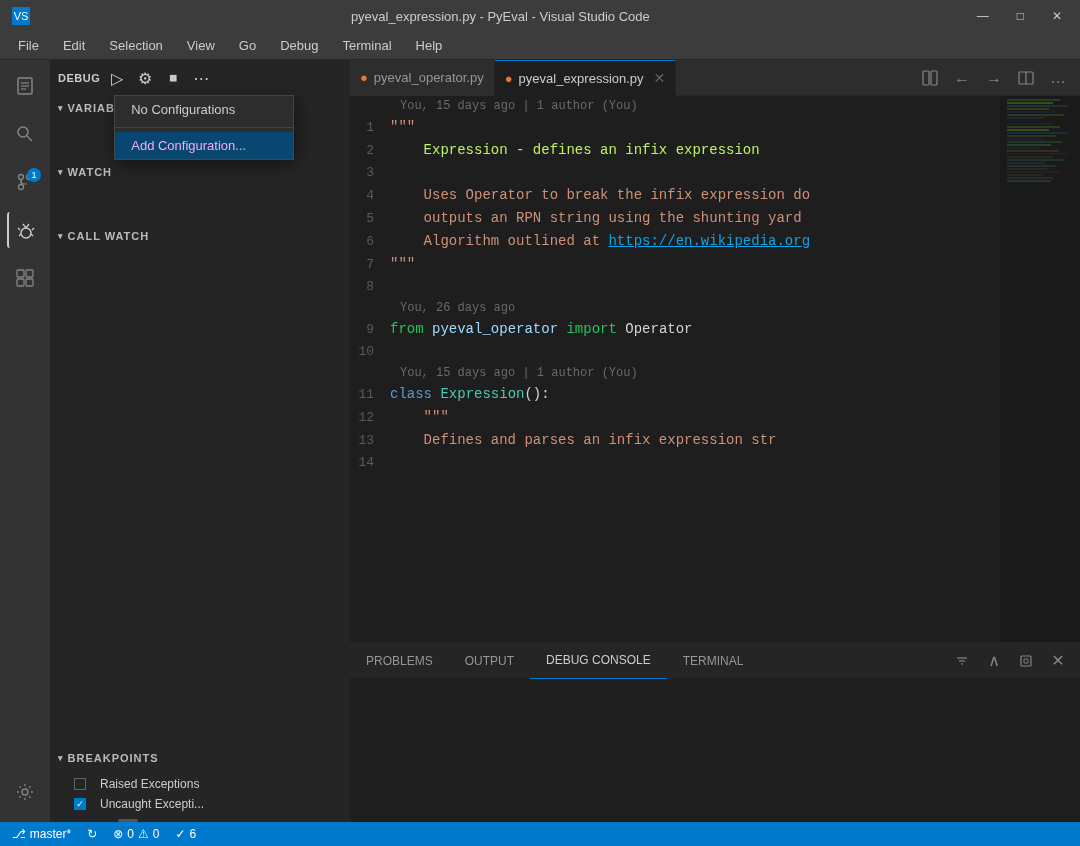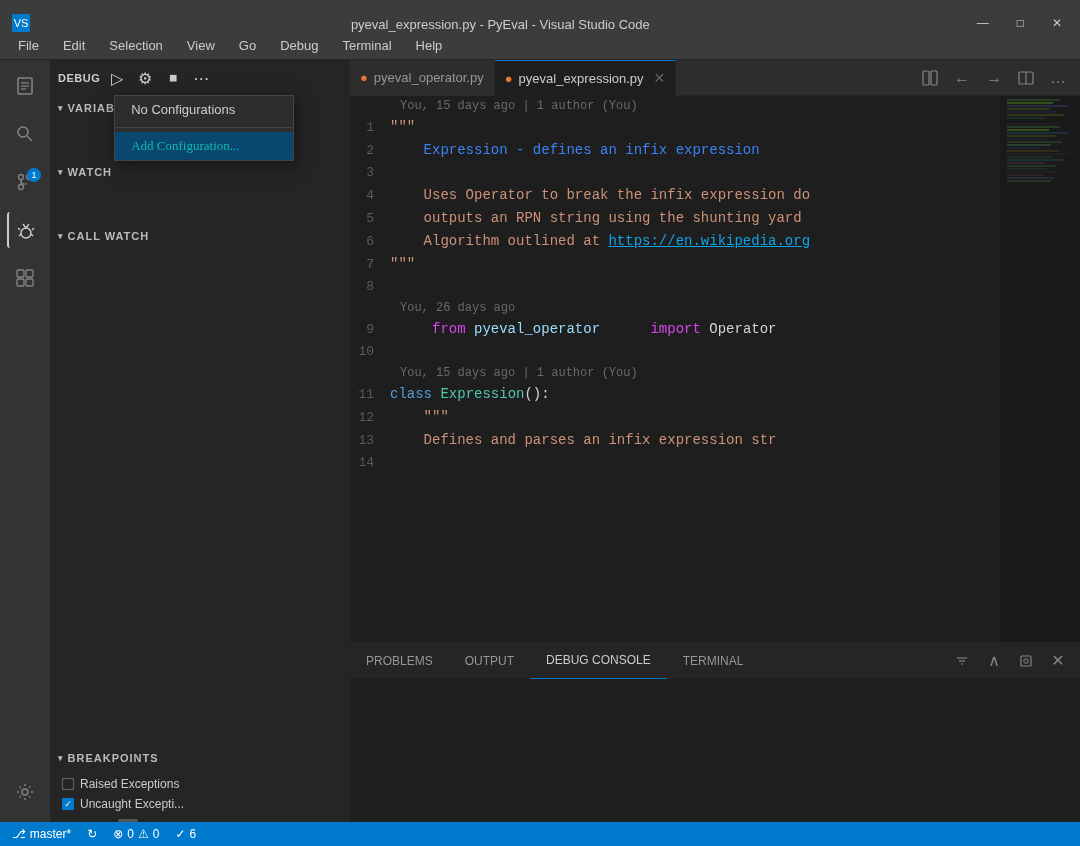--- a/index.html
+++ b/index.html
@@ -11,21 +11,21 @@
       height: 846px;
       overflow: hidden;
       position: relative;
     }
 
     
     .title-bar {
       background: #3c3c3c;
       height: 32px;
       display: flex;
-      align-items: flex-end;
+      align-items: center;
       justify-content: space-between;
       padding: 0 12px;
       color: #cccccc;
       font-size: 13px;
     }
     .title-bar-left {
       display: flex;
       align-items: center;
       gap: 8px;
     }
@@ -178,22 +178,21 @@
       color: #cccccc;
       cursor: pointer;
     }
     .dropdown-separator {
       height: 1px;
       background: #454545;
       margin: 4px 0;
     }
     .dropdown-item.highlighted {
       background: #094771;
-      color: #14b8a6;
-      font-family: Liberation Serif, serif;
+      color: #f0abfc;
     }
 
     
     .section-header {
       display: flex;
       align-items: center;
       padding: 4px 8px;
       font-size: 11px;
       font-weight: 700;
       color: #bbbbbb;
@@ -222,24 +221,24 @@
       overflow: auto;
     }
 
     
     .breakpoints-section {
       flex-shrink: 0;
     }
     .breakpoint-item {
       display: flex;
       align-items: center;
-      padding: 3px 12px 3px 12px;
+      padding: 3px 12px 3px 24px;
       font-size: 12px;
       color: #cccccc;
-      gap: 6px;
+      gap: 14px;
     }
     .checkbox {
       width: 12px;
       height: 12px;
       border: 1px solid #666;
       background: transparent;
       display: inline-flex;
       align-items: center;
       justify-content: center;
       font-size: 9px;
@@ -338,21 +337,21 @@
     
     .git-info {
       color: #6a6a6a;
       font-size: 12px;
       line-height: 20px;
       padding-left: 2px;
     }
 
     
     .kw { color: #569cd6; } 
-    .kw2 { color: #d946ef; margin-left: 42px; } 
+    .kw2 { color: #22c55e; } 
     .string { color: #ce9178; } 
     .class-name { color: #4ec9b0; }
 
     
     .bottom-panel {
       background: #1e1e1e;
       border-top: 1px solid #252526;
       display: flex;
       flex-direction: column;
       height: 180px;
@@ -638,21 +637,21 @@
 
           <div class="git-info" style="padding-left:50px;">You, 15 days ago | 1 author (You)</div>
 
           <div class="code-line">
             <span class="code-line-num">1</span>
             <span class="code-content"><span class="string">"""</span></span>
           </div>
 
           <div class="code-line">
             <span class="code-line-num">2</span>
-            <span class="code-content"><span style="color:#3b82f6;">    Expression - defines an infix expression</span></span>
+            <span class="code-content"><span style="color:#bef264;">    Expression - defines an infix expression</span></span>
           </div>
 
           <div class="code-line">
             <span class="code-line-num">3</span>
             <span class="code-content"></span>
           </div>
 
           <div class="code-line">
             <span class="code-line-num">4</span>
             <span class="code-content"><span style="color:#ce9178;text-align:right;">    Uses Operator to break the infix expression do</span></span>

